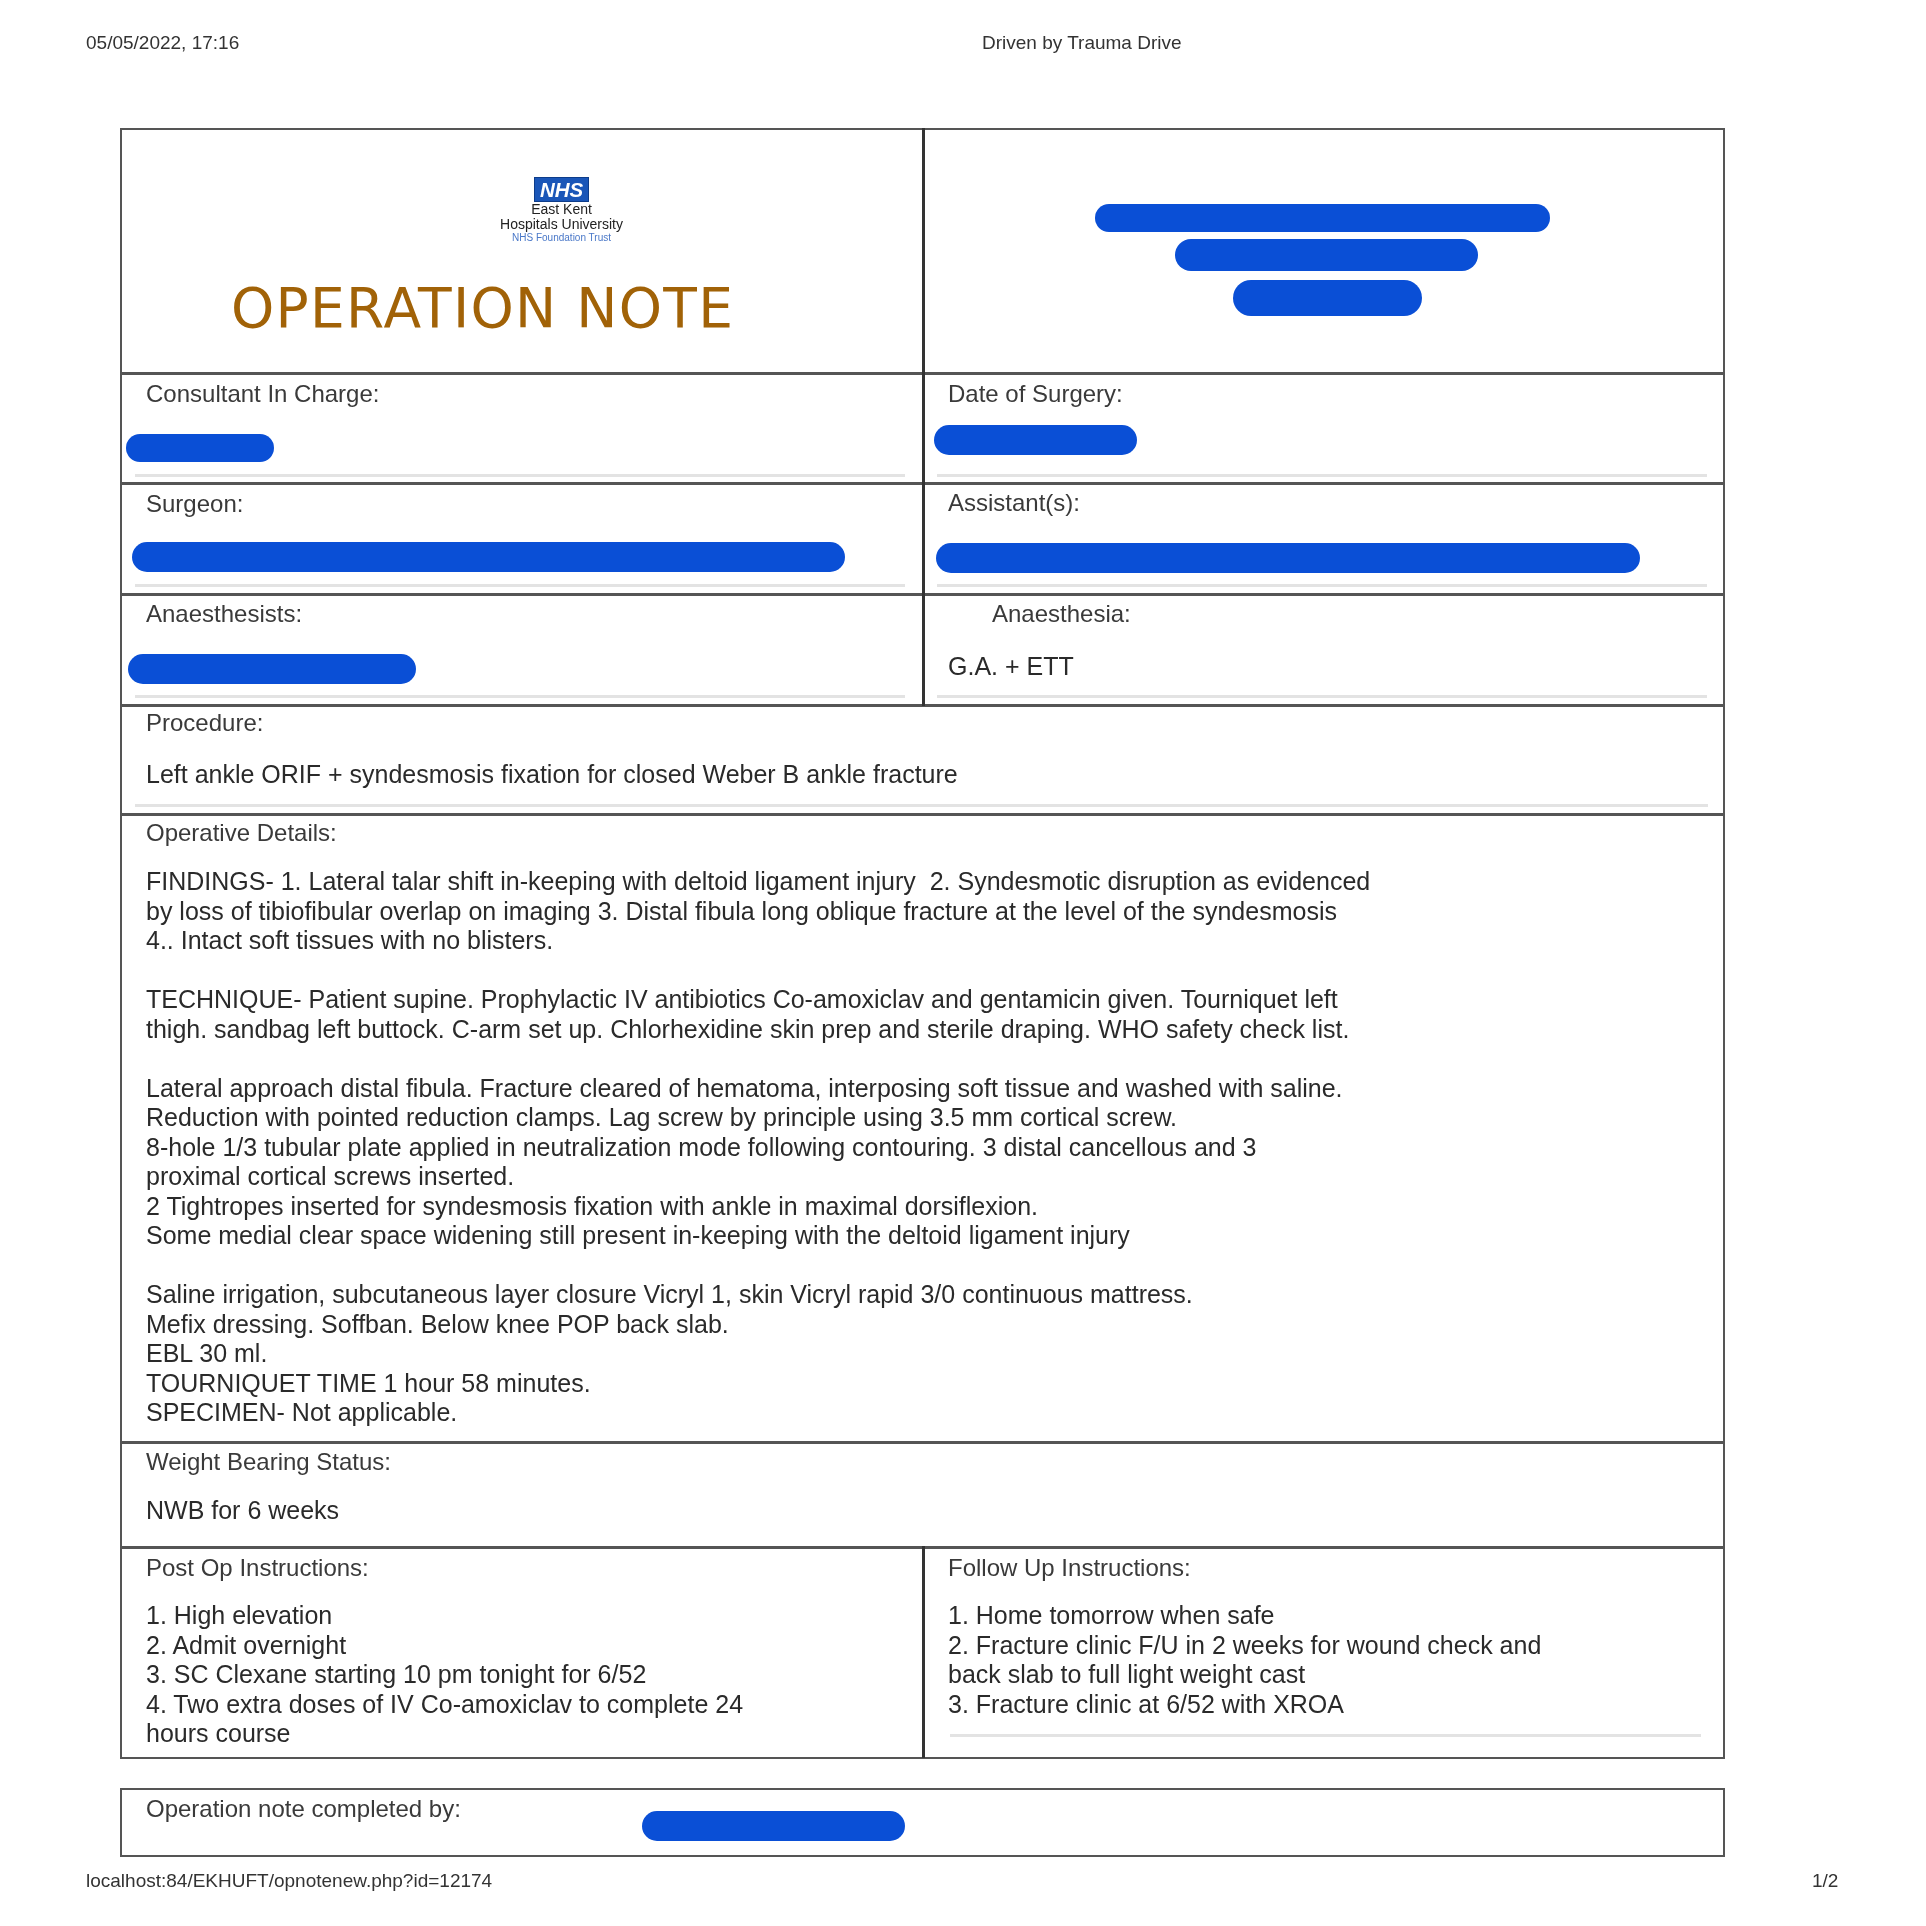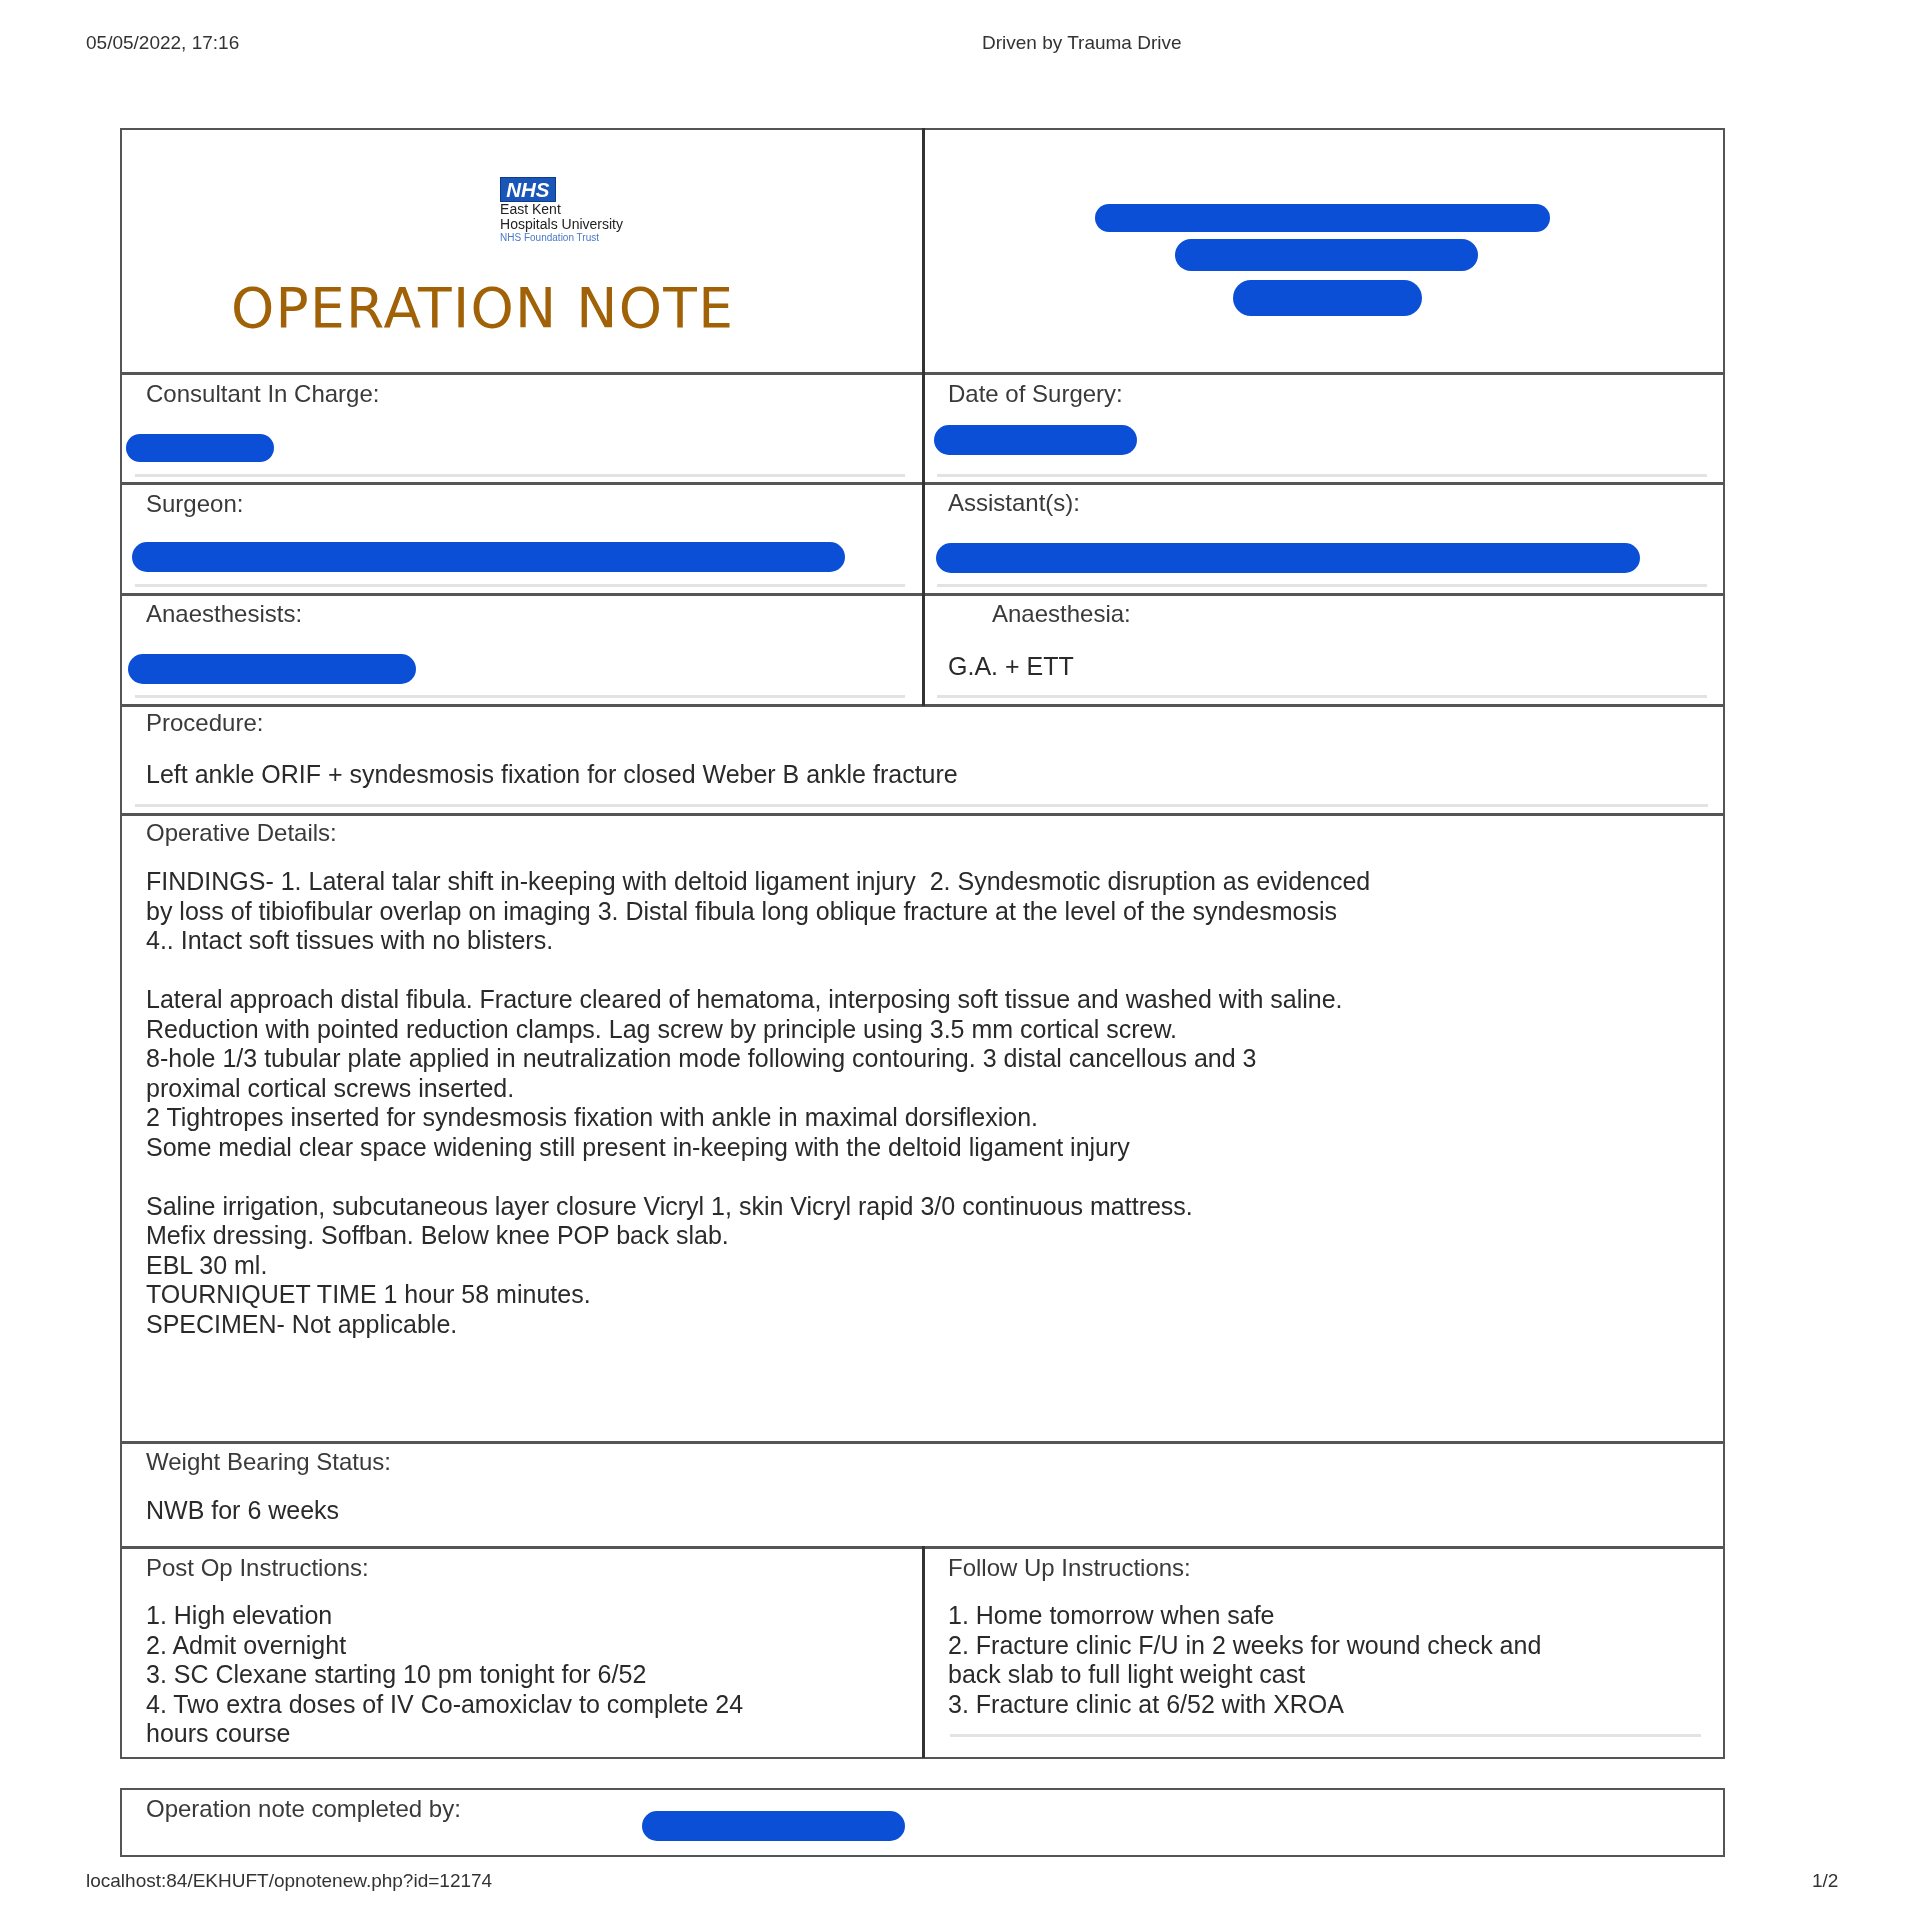--- a/index.html
+++ b/index.html
@@ -18,21 +18,21 @@
   .vline { position: absolute; width: 2.6px; background: #333; }
   .uline { position: absolute; height: 3.2px; background: #e3e3e3; }
 
   .label { position: absolute; font-size: 24px; color: #3a3a3a; }
   .value { position: absolute; font-size: 25px; color: #2a2a2a; line-height: 29.5px; white-space: pre; }
   .redact { position: absolute; background: #0a4fd6; border-radius: 19px; }
 
   .title { position: absolute; left: 231px; top: 276px; font-size: 55px; letter-spacing: 1.3px;
            color: #a16207; font-family: "DejaVu Sans", sans-serif; text-align: right; }
 
-  .nhs-logo { position: absolute; right: 1303px; top: 177px; text-align: left; }
+  .nhs-logo { position: absolute; right: 1303px; top: 177px; text-align: center; }
   .nhs-box { display: inline-block; background: #1a56b8; color: #fff; font-weight: bold; font-style: italic;
              font-size: 20.5px; padding: 0 5.1px; border: 1.3px solid #0d3c8a; line-height: 23px; }
   .nhs-line1 { font-size: 14px; font-weight: normal; color: #222; line-height: 15.4px; }
   .nhs-line2 { font-size: 14px; font-weight: normal; color: #222; line-height: 15.4px; }
   .nhs-line3 { font-size: 10px; color: #4a78c8; line-height: 10.3px; }
 
   .para { margin: 0; }
 </style>
 </head>
 <body>
@@ -93,20 +93,22 @@
 
 <div class="label" style="left:146px; top:709px;">Procedure:</div>
 <div class="value" style="left:146px; top:760px;">Left ankle ORIF + syndesmosis fixation for closed Weber B ankle fracture</div>
 <div class="uline" style="left:135px; top:804px; width:1573px;"></div>
 
 <div class="label" style="left:146px; top:819px;">Operative Details:</div>
 <div class="abs" style="left:146px; top:867px; width:1554px;">
   <div class="value para" style="position:static;">FINDINGS- 1. Lateral talar shift in-keeping with deltoid ligament injury  2. Syndesmotic disruption as evidenced
 by loss of tibiofibular overlap on imaging 3. Distal fibula long oblique fracture at the level of the syndesmosis
 4.. Intact soft tissues with no blisters.</div>
+  <div class="value para" style="position:static; margin-top:29.5px;">TECHNIQUE- Patient supine. Prophylactic IV antibiotics Co-amoxiclav and gentamicin given. Tourniquet left
+thigh. sandbag left buttock. C-arm set up. Chlorhexidine skin prep and sterile draping. WHO safety check list.</div>
   <div class="value para" style="position:static; margin-top:29.5px;">Lateral approach distal fibula. Fracture cleared of hematoma, interposing soft tissue and washed with saline.
 Reduction with pointed reduction clamps. Lag screw by principle using 3.5 mm cortical screw.
 8-hole 1/3 tubular plate applied in neutralization mode following contouring. 3 distal cancellous and 3
 proximal cortical screws inserted.
 2 Tightropes inserted for syndesmosis fixation with ankle in maximal dorsiflexion.
 Some medial clear space widening still present in-keeping with the deltoid ligament injury</div>
   <div class="value para" style="position:static; margin-top:29.5px;">Saline irrigation, subcutaneous layer closure Vicryl 1, skin Vicryl rapid 3/0 continuous mattress.
 Mefix dressing. Soffban. Below knee POP back slab.
 EBL 30 ml.
 TOURNIQUET TIME 1 hour 58 minutes.

